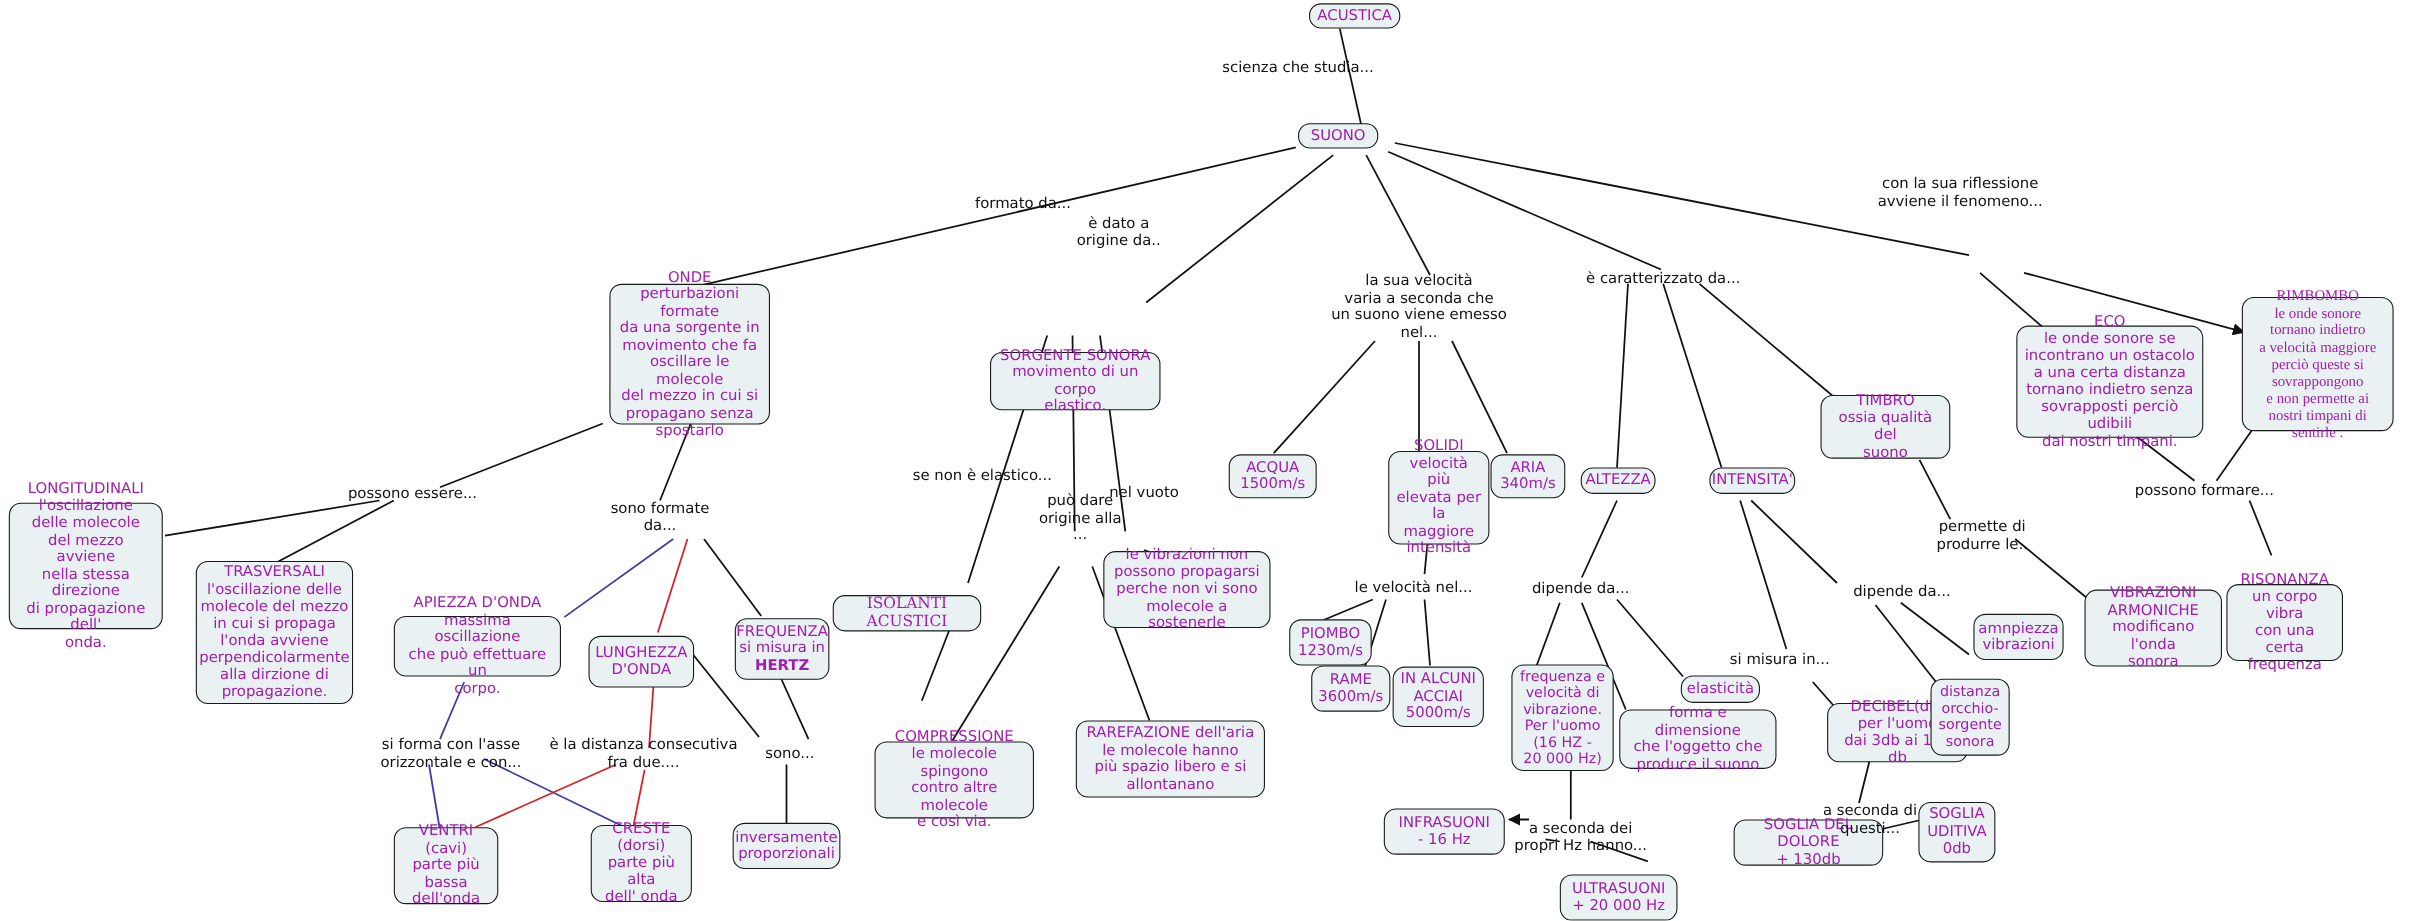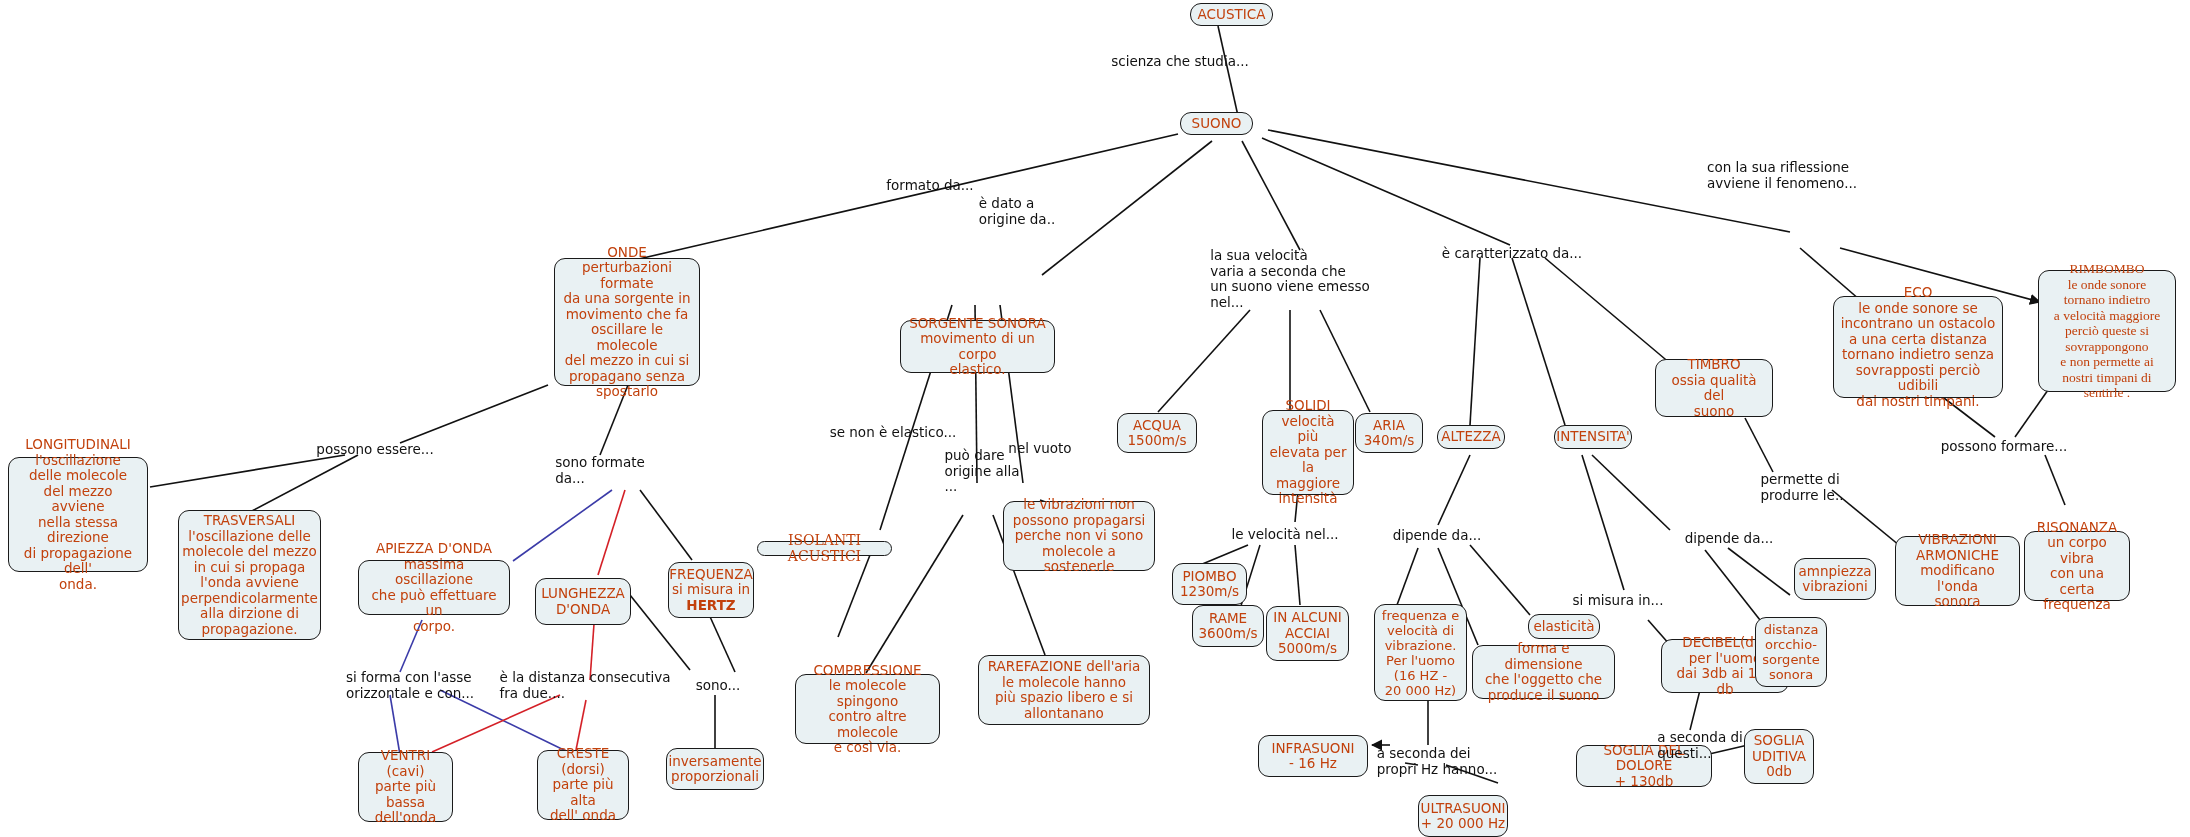--- a/index.html
+++ b/index.html
@@ -15,35 +15,35 @@
   .node{
     position:absolute;
     box-sizing:border-box;
     background:#e9f1f3;
     border:1.4px solid #1a1a1a;
     border-radius:11px;
     display:flex;
     align-items:center;
     justify-content:center;
     text-align:center;
-    color:#c2410c;
+    color:#a21caf;
     font-size:13.5px;
     line-height:15.5px;
     padding:3px 6px;
     white-space:pre-line;
   }
   .node.small{font-size:13px;line-height:15px;border-radius:11px;}
   .node.serif{font-family:"DejaVu Serif","Liberation Serif",serif;font-size:14px;}
   .node b{font-weight:bold;}
   .elabel{
     position:absolute;
     color:#111111;
     font-size:13.5px;
     line-height:15.5px;
-    text-align:left;
+    text-align:center;
     white-space:pre-line;
     transform:translateX(-50%);
   }
 </style>
 </head>
 <body>
 
 <div id="canvas">
 
   <svg id="edges" viewBox="0 0 2190 837">
@@ -199,21 +199,21 @@
   <div class="node" style="left:537px;top:750px;width:92px;height:70px;">CRESTE
 (dorsi)
 parte più alta
 dell' onda</div>
   <div class="node" style="left:666px;top:748px;width:98px;height:42px;">inversamente
 proporzionali</div>
 
   <div class="node" style="left:900px;top:320px;width:155px;height:53px;">SORGENTE SONORA
 movimento di un corpo
 elastico.</div>
-  <div class="node serif" style="left:757px;top:541px;width:135px;height:15px;">ISOLANTI ACUSTICI</div>
+  <div class="node serif" style="left:757px;top:541px;width:135px;height:33px;">ISOLANTI ACUSTICI</div>
   <div class="node" style="left:795px;top:674px;width:145px;height:70px;">COMPRESSIONE
 le molecole spingono
 contro altre molecole
 e così via.</div>
   <div class="node" style="left:978px;top:655px;width:172px;height:70px;">RAREFAZIONE dell'aria
 le molecole hanno
 più spazio libero e si
 allontanano</div>
   <div class="node" style="left:1003px;top:501px;width:152px;height:70px;">le vibrazioni non
 possono propagarsi
@@ -250,21 +250,21 @@
 Per l'uomo
 (16 HZ -
 20 000 Hz)</div>
   <div class="node" style="left:1472px;top:645px;width:143px;height:54px;">forma e dimensione
 che l'oggetto che
 produce il suono</div>
   <div class="node" style="left:1528px;top:614px;width:72px;height:25px;">elasticità</div>
 
   <div class="node" style="left:1258px;top:735px;width:110px;height:42px;">INFRASUONI
 - 16 Hz</div>
-  <div class="node" style="left:1418px;top:795px;width:90px;height:42px;">ULTRASUONI
+  <div class="node" style="left:1418px;top:795px;width:107px;height:42px;">ULTRASUONI
 + 20 000 Hz</div>
 
   <div class="node" style="left:1661px;top:639px;width:128px;height:54px;">DECIBEL(db)
 per l'uomo
 dai 3db ai 130 db</div>
   <div class="node small" style="left:1755px;top:617px;width:72px;height:70px;">distanza
 orcchio-
 sorgente
 sonora</div>
   <div class="node" style="left:1794px;top:558px;width:82px;height:42px;">amnpiezza

